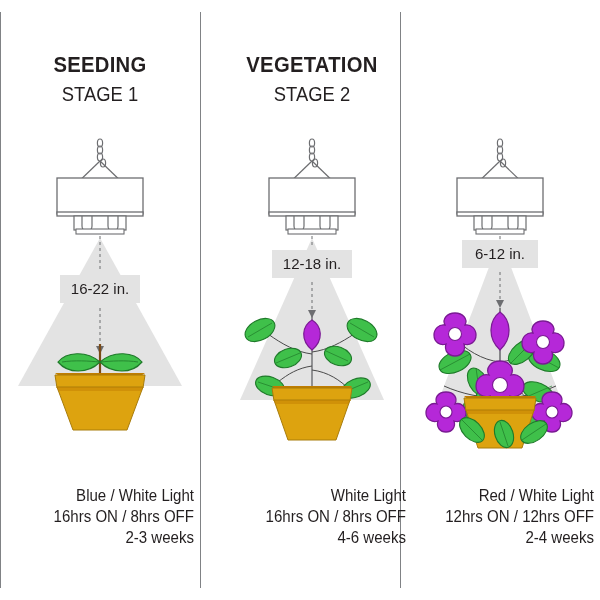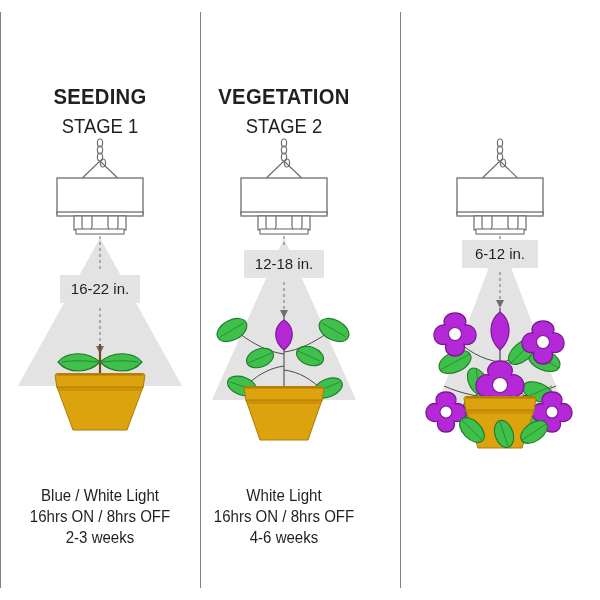--- a/index.html
+++ b/index.html
@@ -20,40 +20,39 @@
     height: 600px;
     background: #ffffff;
   }
   .panel {
     position: absolute;
     top: 0;
     width: 200px;
     height: 600px;
   }
   .panel-1 { left: 0; }
-  .panel-2 { left: 184px; text-decoration: underline; }
+  .panel-2 { left: 212px; text-decoration: underline; }
   .panel-3 { left: 400px; }
 
   .divider {
     position: absolute;
     top: 12px;
     width: 1px;
     height: 576px;
     background: #808285;
   }
   .divider-a { left: 200px; }
   .divider-b { left: 400px; }
 
   .heading {
     position: absolute;
     top: 54px;
     left: 0;
     width: 200px;
     text-align: center;
-    margin-top: 32px;
   }
   .heading .title {
     display: block;
     font-size: 22px;
     font-weight: 700;
     letter-spacing: 0.3px;
     line-height: 1.0;
     color: #231f20;
     transform: scaleX(0.92);
   }
@@ -74,21 +73,21 @@
     width: 200px;
     height: 330px;
   }
   .stage-art svg { display: block; }
 
   .caption {
     position: absolute;
     top: 485px;
     left: 0;
     width: 200px;
-    text-align: center;
+    text-align: right;
     font-size: 16px;
     line-height: 1.32;
     color: #231f20;
   }
   .caption span {
     display: block;
     transform: scaleX(0.94);
   }
 </style>
 </head>
@@ -358,15 +357,20 @@
           <path d="M146 294 L122 310"></path>
         </g>
 
         <g>
           <rect x="62" y="110" width="76" height="28" fill="#e3e3e3"></rect>
           <text x="100" y="129" text-anchor="middle" font-family="Liberation Sans, sans-serif" font-size="15" fill="#231f20">6-12 in.</text>
         </g>
       </svg>
     </div>
 
+    <div class="caption">
+      <span>Red / White Light</span>
+      <span>12hrs ON / 12hrs OFF</span>
+      <span>2-4 weeks</span>
+    </div>
   </div>
 
 </div>
 
 </body></html>

